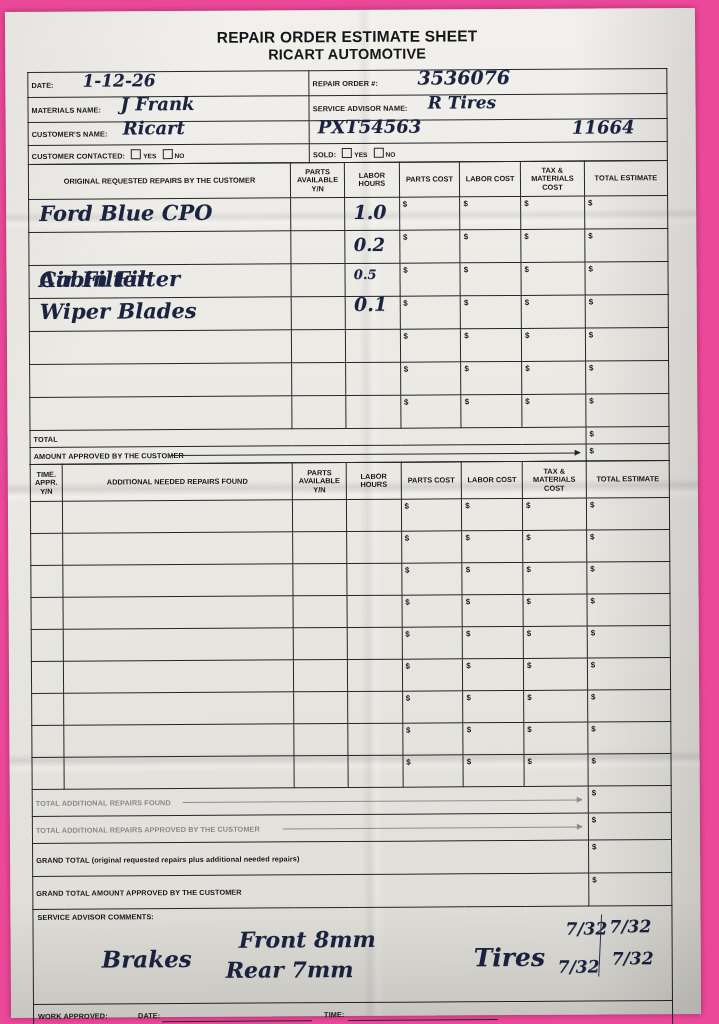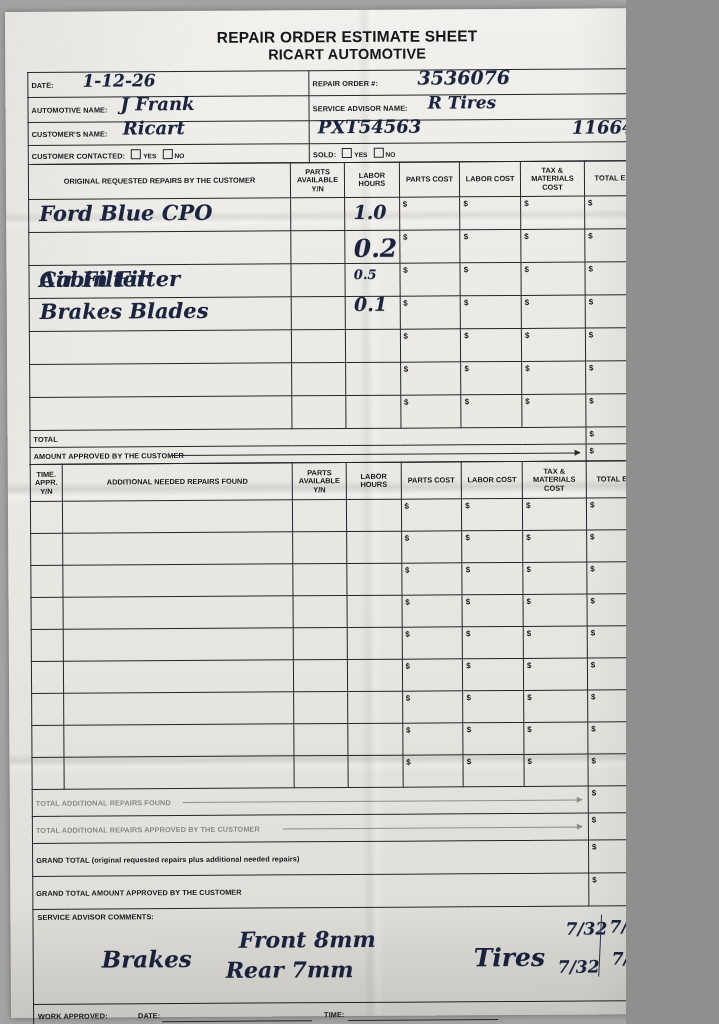--- a/index.html
+++ b/index.html
@@ -3,24 +3,24 @@
 <meta charset="utf-8">
 <style>
   html, body {
     margin: 0;
     padding: 0;
     background: #8f8f8f;
     font-family: "Liberation Sans", sans-serif;
   }
   #page {
     position: relative;
-    width: 626px;
+    width: 719px;
     height: 1024px;
     overflow: hidden;
-    background: #a3a3a3;
+    background: #ec4899;
   }
   
   .paper {
     position: absolute;
     left: 8px;
     top: 10px;
     width: 690px;
     height: 1006px;
     background:
       linear-gradient(115deg, rgba(0,0,0,0.05) 0%, rgba(255,255,255,0.0) 20%),
@@ -152,21 +152,21 @@
             <span class="lbl">DATE:</span>
             <span class="hw" style="left:54px; top:-2px; font-size:17px;">1-12-26</span>
           </td>
           <td style="height:22px; position:relative;">
             <span class="lbl">REPAIR ORDER #:</span>
             <span class="hw" style="left:108px; top:-4px; font-size:19px;">3536076</span>
           </td>
         </tr>
         <tr>
           <td style="height:22px; position:relative;">
-            <span class="lbl">AUTOMOTIVE NAME:</span>
+            <span class="lbl">MATERIALS NAME:</span>
             <span class="hw" style="left:92px; top:-4px; font-size:18px;">J Frank</span>
           </td>
           <td style="height:22px; position:relative;">
             <span class="lbl">SERVICE ADVISOR NAME:</span>
             <span class="hw" style="left:118px; top:-3px; font-size:17px;">R Tires</span>
           </td>
         </tr>
         <tr>
           <td style="height:20px; position:relative;">
             <span class="lbl">CUSTOMER'S NAME:</span>
@@ -237,21 +237,21 @@
           <td class="cell-dollar"></td>
           <td class="cell-dollar"></td>
         </tr>
 
         <tr>
           <td style="height:30px; position:relative;">
             <span class="hw" style="left:10px; top:1px; font-size:21px;margin-top:33px;">Air Filter</span>
           </td>
           <td></td>
           <td style="position:relative;">
-            <span class="hw" style="left:8px; top:3px; font-size:25px;">0.2</span>
+            <span class="hw" style="left:8px; top:3px; font-size:18px;">0.2</span>
           </td>
           <td class="cell-dollar"></td>
           <td class="cell-dollar"></td>
           <td class="cell-dollar"></td>
           <td class="cell-dollar"></td>
         </tr>
 
         <tr>
           <td style="height:30px; position:relative;">
             <span class="hw" style="left:10px; top:1px; font-size:21px;">Cabin Filter</span>
@@ -261,21 +261,21 @@
             <span class="hw" style="left:8px; top:3px; font-size:13px;">0.5</span>
           </td>
           <td class="cell-dollar"></td>
           <td class="cell-dollar"></td>
           <td class="cell-dollar"></td>
           <td class="cell-dollar"></td>
         </tr>
 
         <tr>
           <td style="height:30px; position:relative;">
-            <span class="hw" style="left:10px; top:0px; font-size:21px;">Brakes Blades</span>
+            <span class="hw" style="left:10px; top:0px; font-size:21px;">Wiper Blades</span>
           </td>
           <td></td>
           <td style="position:relative;">
             <span class="hw" style="left:8px; top:-4px; font-size:19px;">0.1</span>
           </td>
           <td class="cell-dollar"></td>
           <td class="cell-dollar"></td>
           <td class="cell-dollar"></td>
           <td class="cell-dollar"></td>
         </tr>

